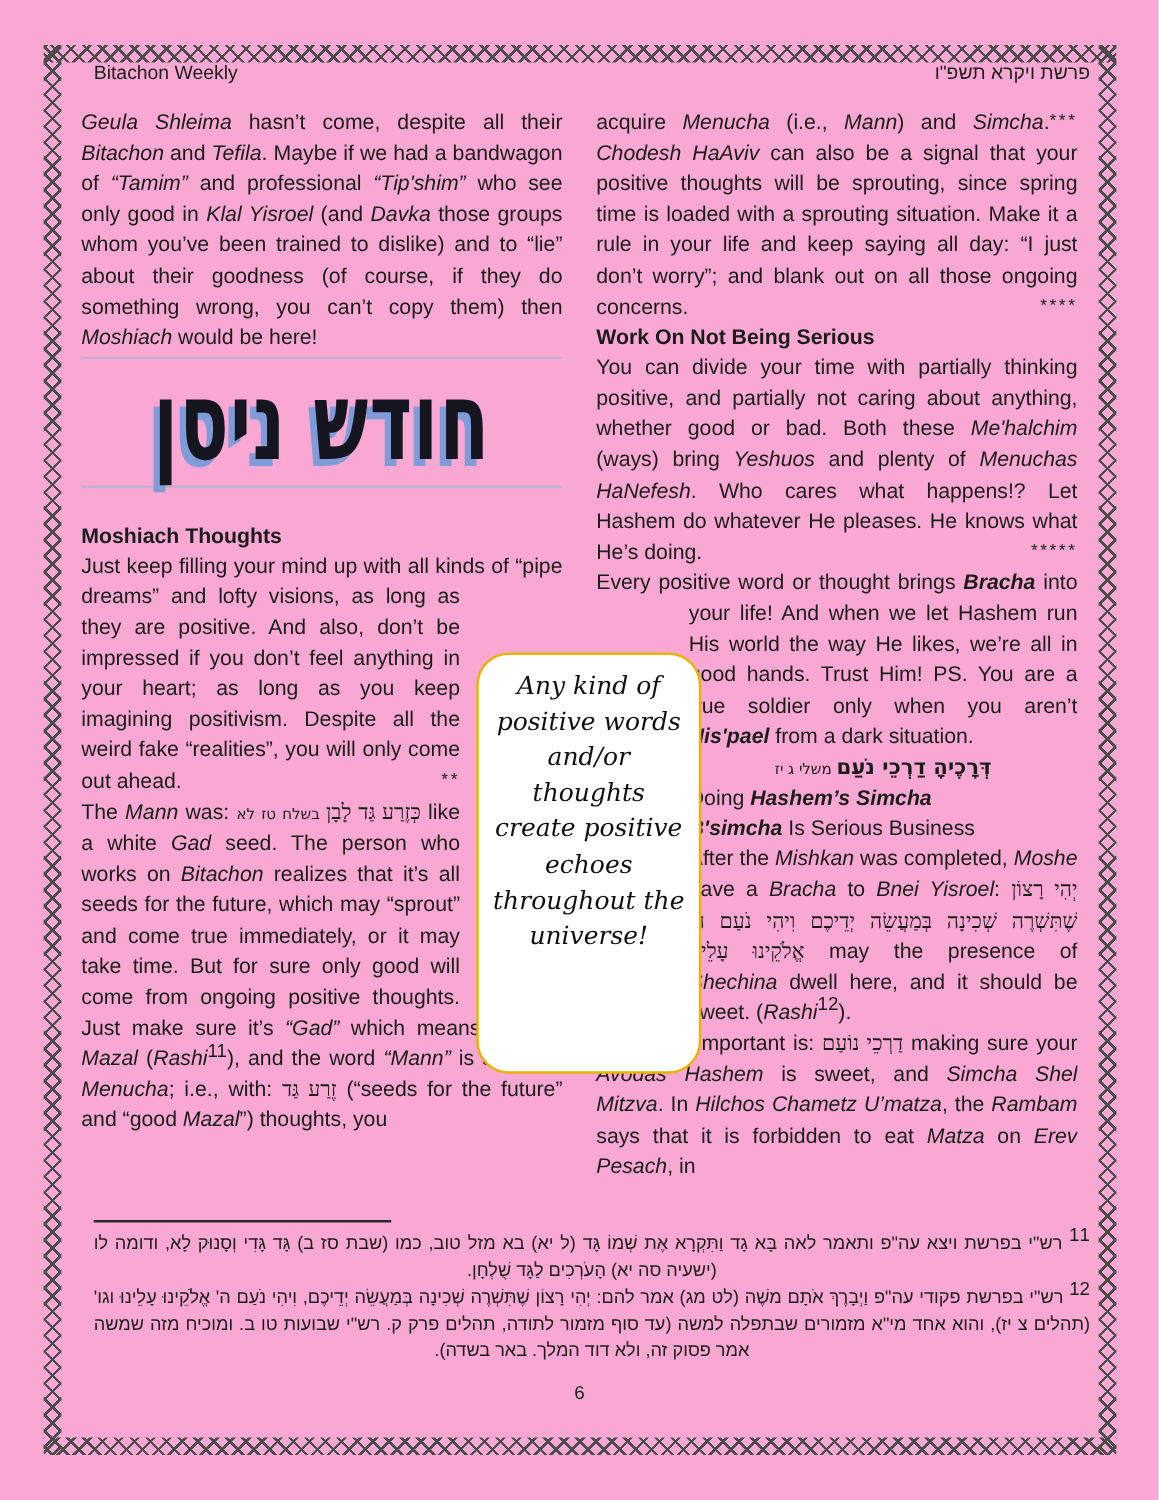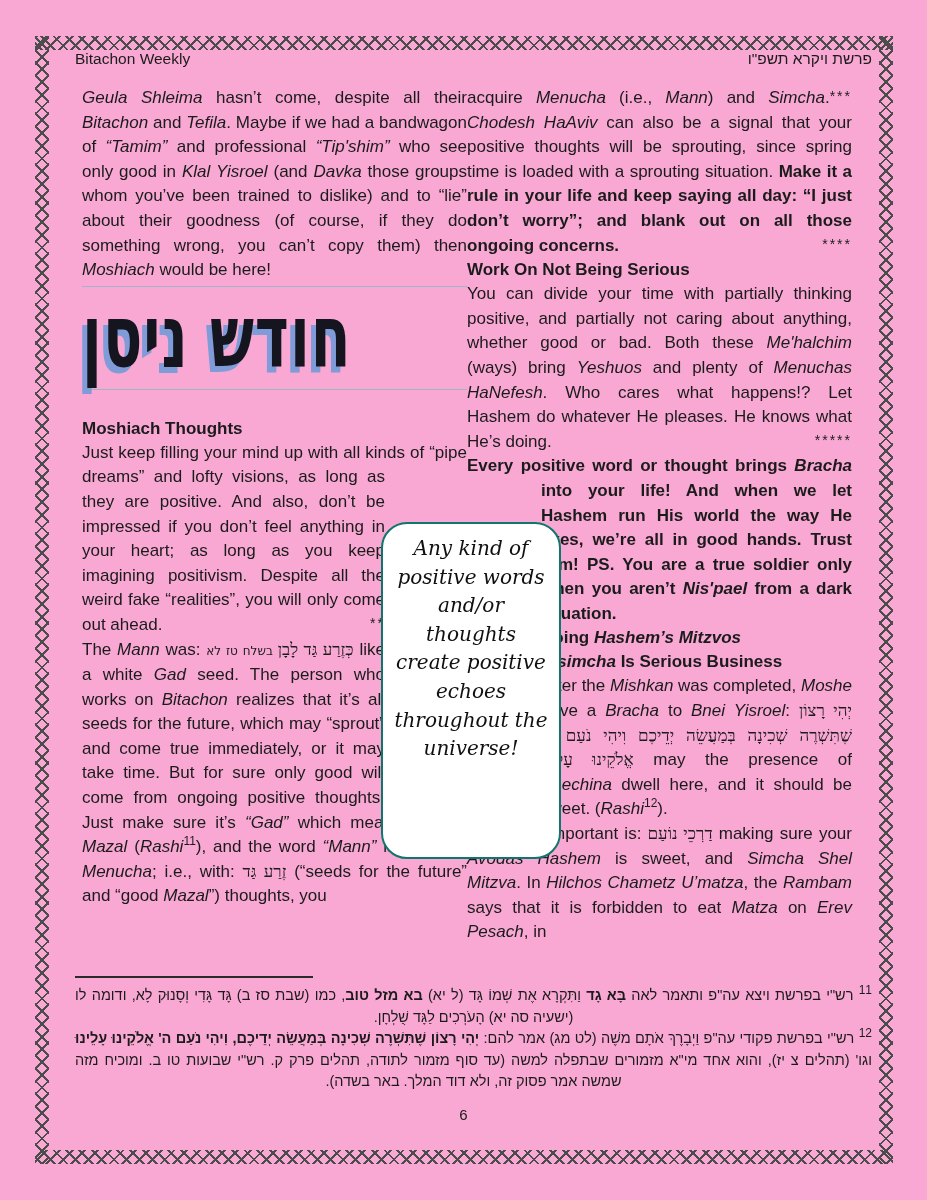--- a/index.html
+++ b/index.html
@@ -21,64 +21,64 @@
       repeating-linear-gradient(45deg,  transparent 0 4px, #4c4c4c 4px 6px, transparent 6px 9px),
       repeating-linear-gradient(-45deg, transparent 0 4px, #4c4c4c 4px 6px, transparent 6px 9px);
   }
   
   .header{
     position:absolute; top:50px; left:75px; width:797px;
     display:flex; justify-content:space-between; font-size:15.5px;
   }
   
   .cols{
-    position:absolute; top:86px; left:82px; width:797px; height:890px;
-    display:flex; overflow:hidden;
+    position:absolute; top:86px; left:65px; width:797px; height:890px;
+    display:flex; gap:27px; overflow:hidden;
     font-size:17px; line-height:24.6px;
   }
   .col{ width:385px; }
   .col p{ margin:0; text-align:justify; }
   .center-head{ font-weight:700; line-height:24px; }
   .rule{ border:0; border-top:1px solid #9fb4c9; margin:3px 0; }
-  .big-title-wrap{ height:96px; display:flex; align-items:center; justify-content:flex-start; }
+  .big-title-wrap{ height:96px; display:flex; align-items:center; justify-content:center; }
   .big-title{
     direction:rtl; font-family:"DejaVu Serif","DejaVu Sans",serif; font-weight:700;
     font-size:58px; color:#15151f; letter-spacing:1px;
     text-shadow:-5px 4px 0 #7f9cd9;
     transform:scaleY(1.5);
   }
   .subtitle{ direction:rtl; text-align:center; font-weight:700; font-size:17px; margin:10px 0 2px; }
   .pasuk{ direction:rtl; text-align:center; line-height:24.6px; }
   
   .spacer-r{ float:right; width:82px; height:330px; }
   .spacer-l{ float:left; width:74px; height:330px; }
   
   .quote-box{
     position:absolute; left:381px; top:522px; width:176px; height:333px;
-    background:#fff; border:2px solid #0f766e; border-radius:26px; z-index:5;
+    background:#fff; border:2px solid #eab308; border-radius:26px; z-index:5;
     display:flex; align-items:flex-start; justify-content:center;
   }
   .quote-text{
     font-family:"DejaVu Serif",serif; font-style:italic; font-size:20px;
     line-height:28.6px; text-align:center; padding:10px 8px; color:#101010;
   }
   
   .footnotes{ position:absolute; top:976px; left:75px; width:797px; }
   .fn-sep{ width:238px; border-top:2px solid #2a2a2a; margin:0 0 7px 0; }
   .fn{ margin:0; direction:rtl; text-align:justify; text-align-last:center;
        font-size:14.5px; line-height:21.5px; }
   .page-number{ position:absolute; top:1106px; left:0; width:100%; text-align:center; font-size:15px; }
   
   .seg-i{ font-style:italic; }
-  .seg-b{ font-weight:700; }
+  .seg-b{ font-weight:400; }
   .seg-bi{ font-weight:700; font-style:italic; }
   .seg-he{ font-family:Liberation Serif, serif; }
   .seg-heb{ font-weight:700; font-family:"DejaVu Sans",sans-serif; }
   .seg-hes{ font-size:12px; font-family:"DejaVu Sans",sans-serif; }
-  .seg-sup{ font-size:12px; vertical-align:super; line-height:0; }
+  .seg-sup{ font-size:15px; vertical-align:super; line-height:0; }
   .seg-stars{ float:right; font-size:14px; letter-spacing:2px; position:relative; top:-2px; }
 </style>
 </head>
 <body>
 
 <div class="page">
 
   <div class="frame frame-h frame-top"></div>
   <div class="frame frame-h frame-bottom"></div>
   <div class="frame frame-v frame-left"></div>
@@ -101,21 +101,22 @@
       <div class="center-head"><br><span>Moshiach Thoughts</span></div>
       <p><span><span>Just keep filling your mind up with all kinds of </span></span><span class="spacer-r"></span><span><span>“pipe dreams” and lofty visions, as long as they are positive. And also, don’t be impressed if you don’t feel anything in your heart; as long as you keep imagining positivism. Despite all the weird fake “realities”, you will only come out ahead.</span><span class="seg-stars">**</span></span></p>
       <p><span>The </span><span class="seg-i">Mann</span><span> was: </span><span class="seg-he">כְּזֶרַע גַּד לָבָן</span><span class="seg-hes"> בשלח טז לא</span><span> like a white </span><span class="seg-i">Gad</span><span> seed. The person who works on </span><span class="seg-i">Bitachon</span><span> realizes that it’s all seeds for the future, which may “sprout” and come true immediately, or it may take time. But for sure only good will come from ongoing positive thoughts. Just make sure it’s </span><span class="seg-i">“Gad”</span><span> which means a good </span><span class="seg-i">Mazal</span><span> (</span><span class="seg-i">Rashi</span><span class="seg-sup">11</span><span>), and the word </span><span class="seg-i">“Mann”</span><span> is short for </span><span class="seg-i">Menucha</span><span>; i.e., with: </span><span class="seg-he">זֶרַע גַּד</span><span> (“seeds for the future” and “good </span><span class="seg-i">Mazal</span><span>”) thoughts, you</span></p>
     </div>
 
     <div class="col">
       <p><span>acquire </span><span class="seg-i">Menucha</span><span> (i.e., </span><span class="seg-i">Mann</span><span>) and </span><span class="seg-i">Simcha</span><span>.</span><span class="seg-stars">***</span><span class="seg-i"> Chodesh HaAviv</span><span> can also be a signal that your positive thoughts will be sprouting, since spring time is loaded with a sprouting situation. </span><span class="seg-b">Make it a rule in your life and keep saying all day: “I just don’t worry”; and blank out on all those ongoing concerns.</span><span class="seg-stars">****</span></p>
       <div class="center-head">Work On Not Being Serious</div>
       <p><span>You can divide your time with partially thinking positive, and partially not caring about anything, whether good or bad. Both these </span><span class="seg-i">Me'halchim</span><span> (ways) bring </span><span class="seg-i">Yeshuos</span><span> and plenty of </span><span class="seg-i">Menuchas HaNefesh</span><span>. Who cares what happens!? Let Hashem do whatever He pleases. He knows what He’s doing.</span><span class="seg-stars">*****</span></p>
       <p><span><span class="seg-b">Every positive word or thought brings </span><span class="seg-bi">Bracha</span><span class="seg-b"> into your life! And when we let </span></span><span class="spacer-l"></span><span><span class="seg-b">Hashem run His world the way He likes, we’re all in good hands. Trust Him! PS. You are a true soldier only when you aren’t </span><span class="seg-bi">Nis'pael</span><span class="seg-b"> from a dark situation.</span></span></p>
-      <div class="center-head"><span class="seg-b">Doing </span><span class="seg-bi">Hashem’s Mitzvos</span><br><span class="seg-bi">B'simcha</span><span class="seg-b"> Is Serious Business</span></div>
+      <div class="pasuk"><span class="seg-heb">דְּרָכֶיהָ דַרְכֵי נֹעַם</span><span class="seg-hes"> משלי ג יז</span></div>
+      <div class="center-head"><span class="seg-b">Doing </span><span class="seg-bi">Hashem’s Simcha</span><br><span class="seg-bi">B'simcha</span><span class="seg-b"> Is Serious Business</span></div>
       <p><span>After the </span><span class="seg-i">Mishkan</span><span> was completed, </span><span class="seg-i">Moshe</span><span> gave a </span><span class="seg-i">Bracha</span><span> to </span><span class="seg-i">Bnei Yisroel</span><span>: </span><span class="seg-he">יְהִי רָצוֹן שֶׁתִּשְׁרֶה שְׁכִינָה בְּמַעֲשֵׂה יְדֵיכֶם וִיהִי נֹעַם ה' אֱלֹקֵינוּ עָלֵינוּ</span><span> may the presence of </span><span class="seg-i">Shechina</span><span> dwell here, and it should be sweet. (</span><span class="seg-i">Rashi</span><span class="seg-sup">12</span><span>).</span></p>
       <p><span>Look how important is: </span><span class="seg-he">דַרְכֵי נוֹעַם</span><span> making sure your </span><span class="seg-i">Avodas Hashem</span><span> is sweet, and </span><span class="seg-i">Simcha Shel Mitzva</span><span>. In </span><span class="seg-i">Hilchos Chametz U’matza</span><span>, the </span><span class="seg-i">Rambam</span><span> says that it is forbidden to eat </span><span class="seg-i">Matza</span><span> on </span><span class="seg-i">Erev Pesach</span><span>, in</span></p>
     </div>
 
   </div>
 
   <div class="quote-box">
     <div class="quote-text">Any kind of positive words and/or thoughts create positive echoes throughout the universe!</div>
   </div>
 

